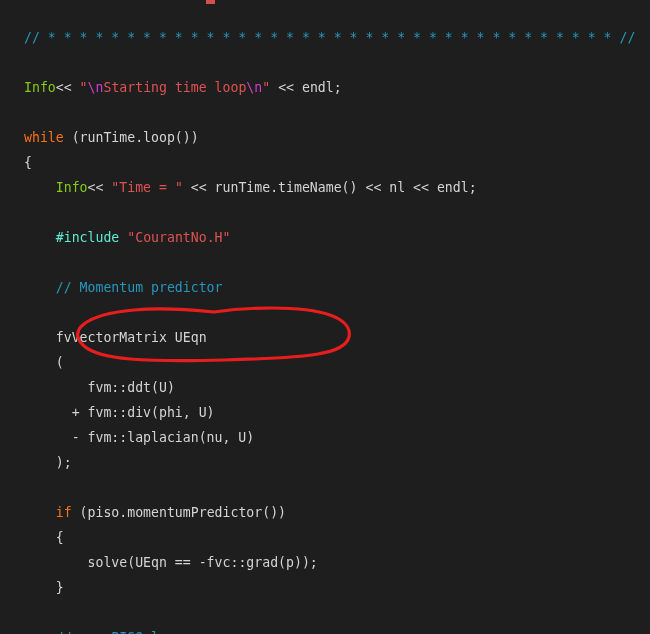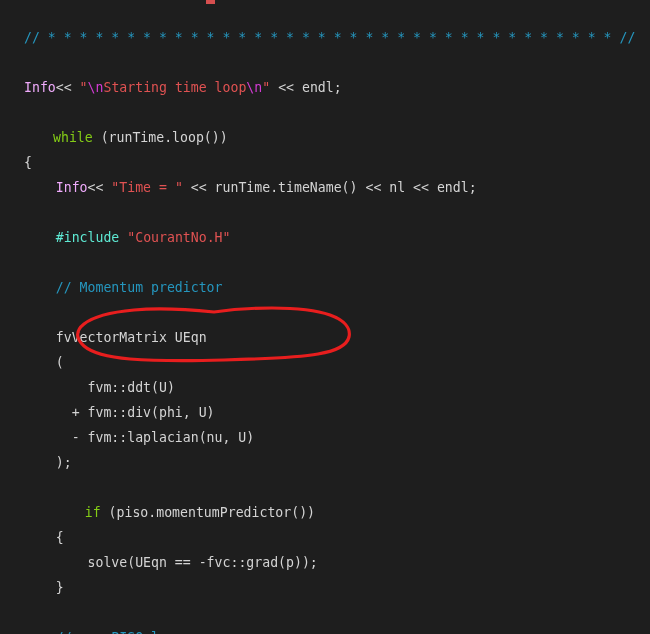--- a/index.html
+++ b/index.html
@@ -35,25 +35,25 @@
     tab-size: 4;
   }
   .ln {
     display: block;
     height: 25px;
     padding-left: 24px;
     white-space: pre;
   }
   
   .cmt  { color: #2596be; }
-  .kw   { color: #84cc16; margin-left: 29px; }
+  .kw   { color: #f97316; }
   .pp   { color: #5eead4; }
   .str  { color: #e05252; }
   .esc  { color: #d33bd3; }
-  .id   { color: #f0abfc; }
+  .id   { color: #84cc16; }
   .pl   { color: #d4d4d4; }
 
   
   #top-fragment {
     position: absolute;
     left: 206px;
     top: 0px;
     width: 9px;
     height: 4px;
     background: #e05252;

